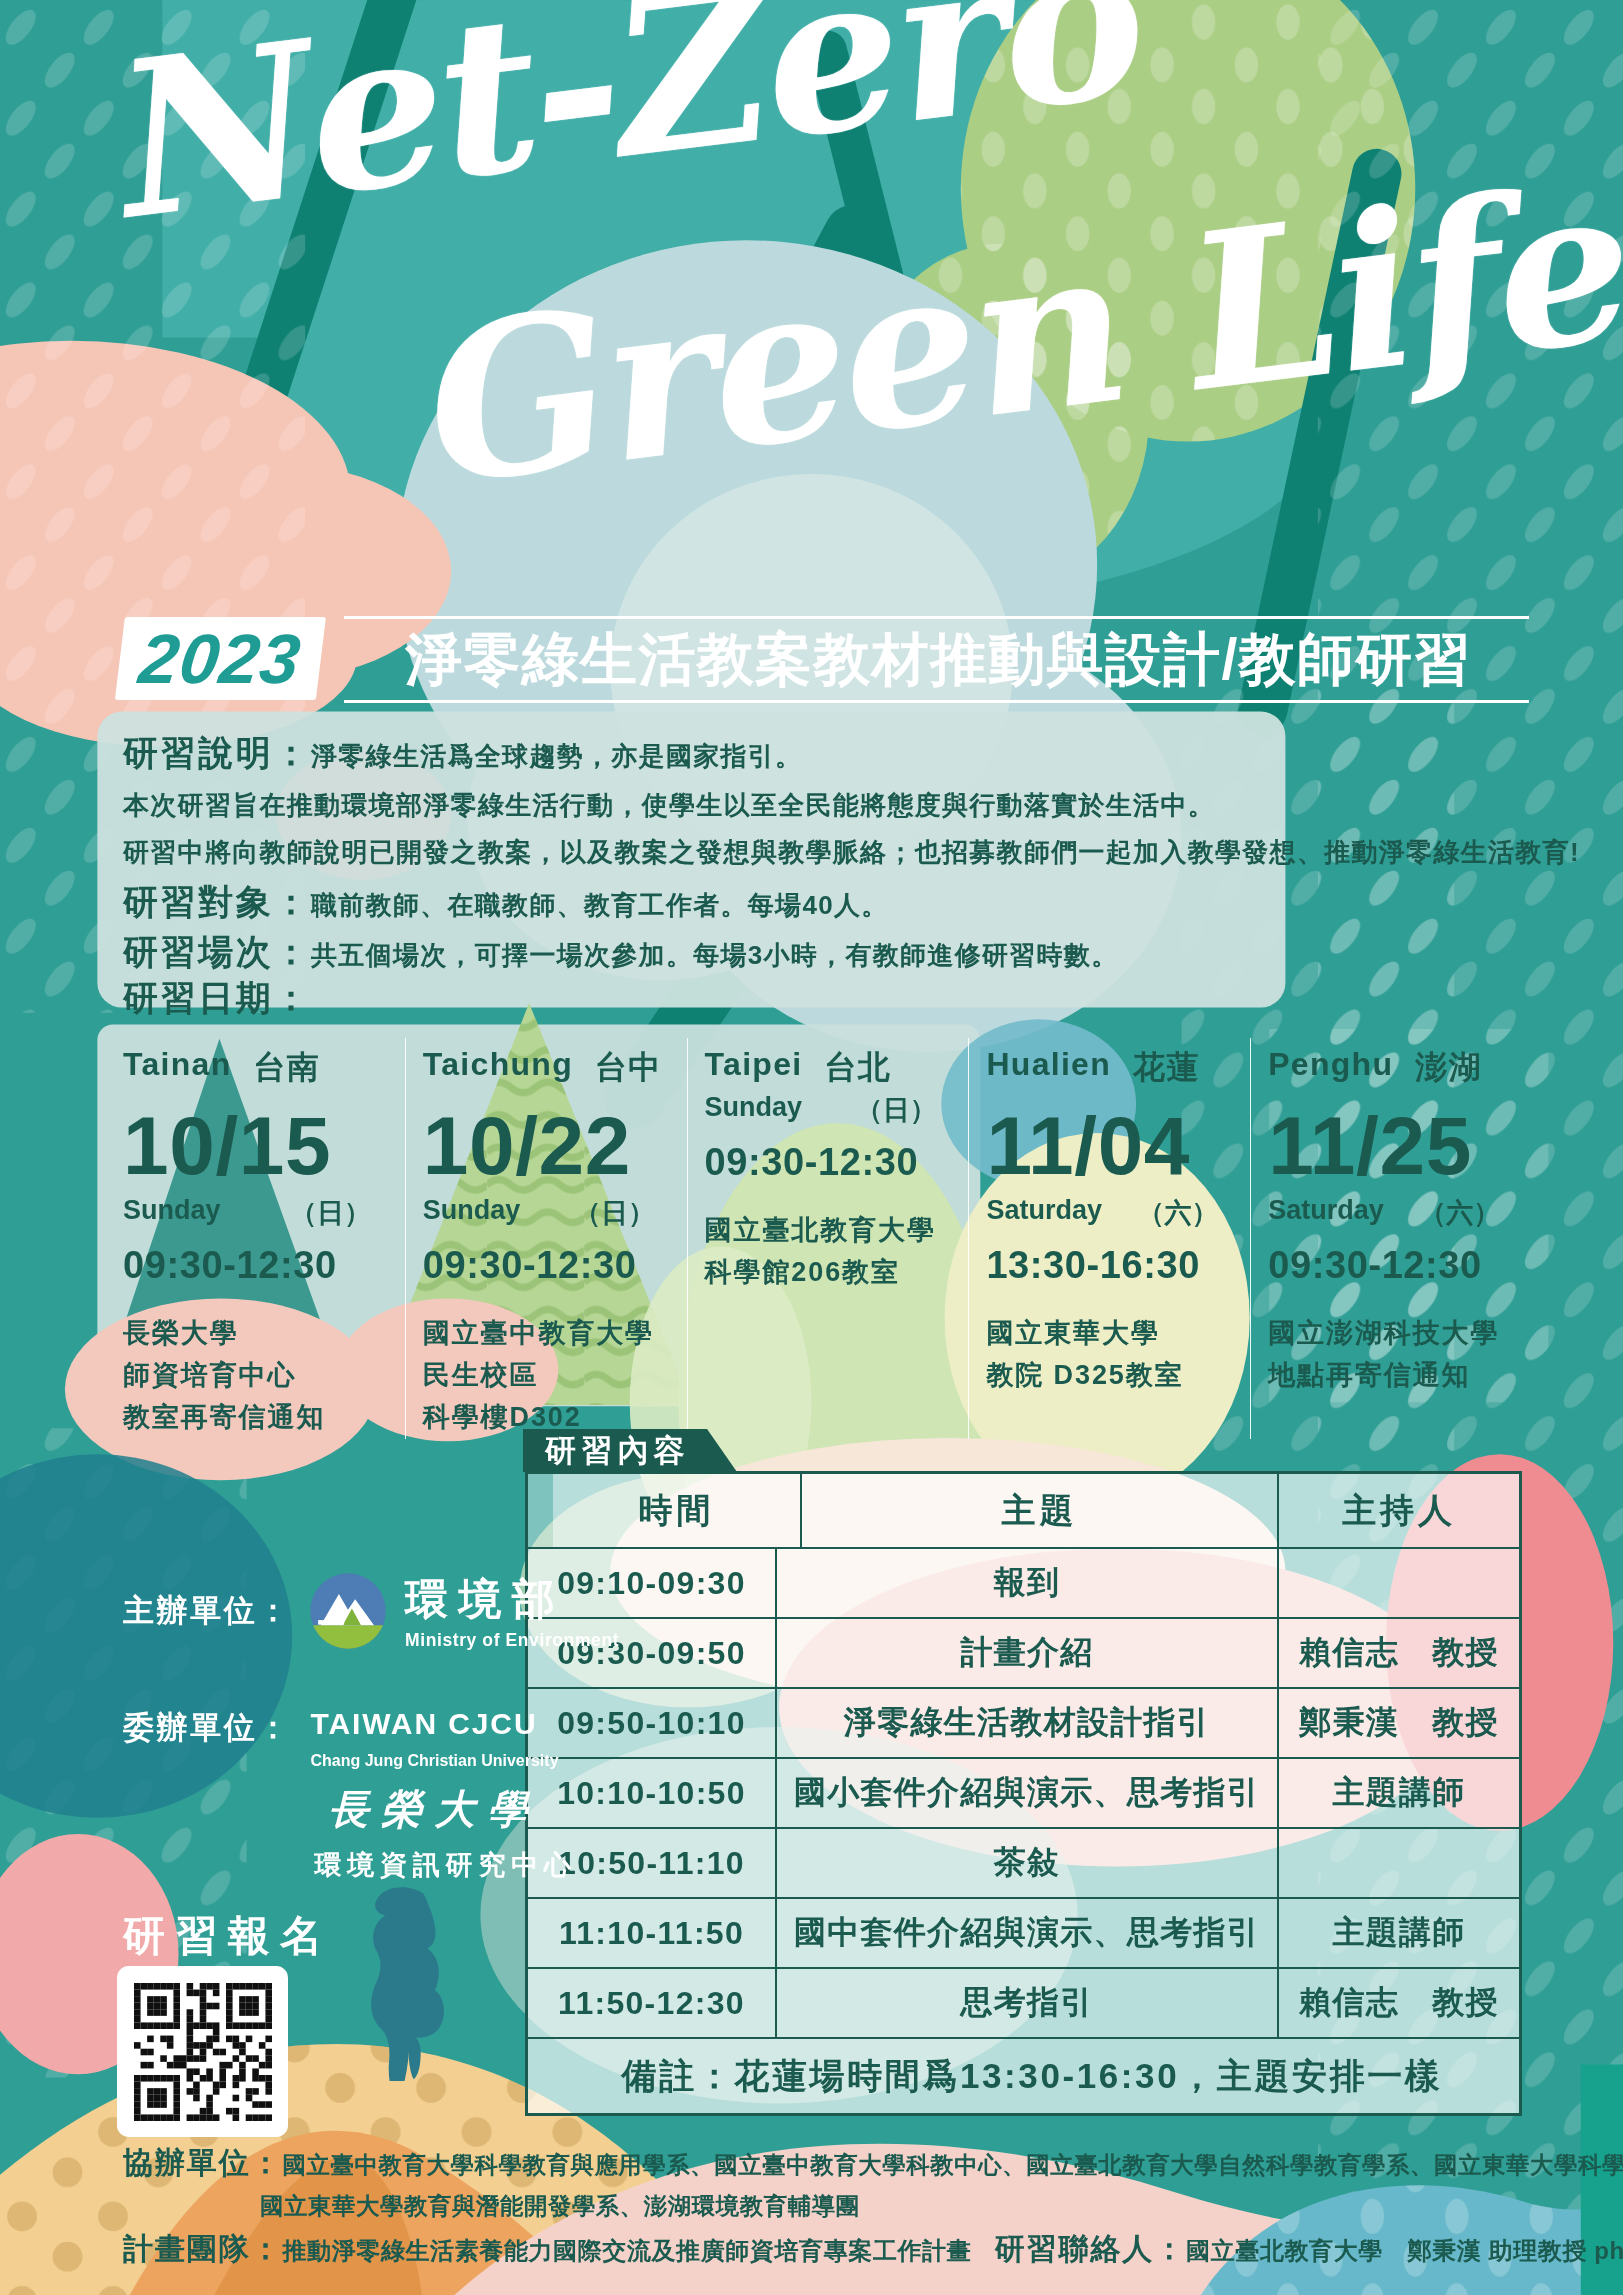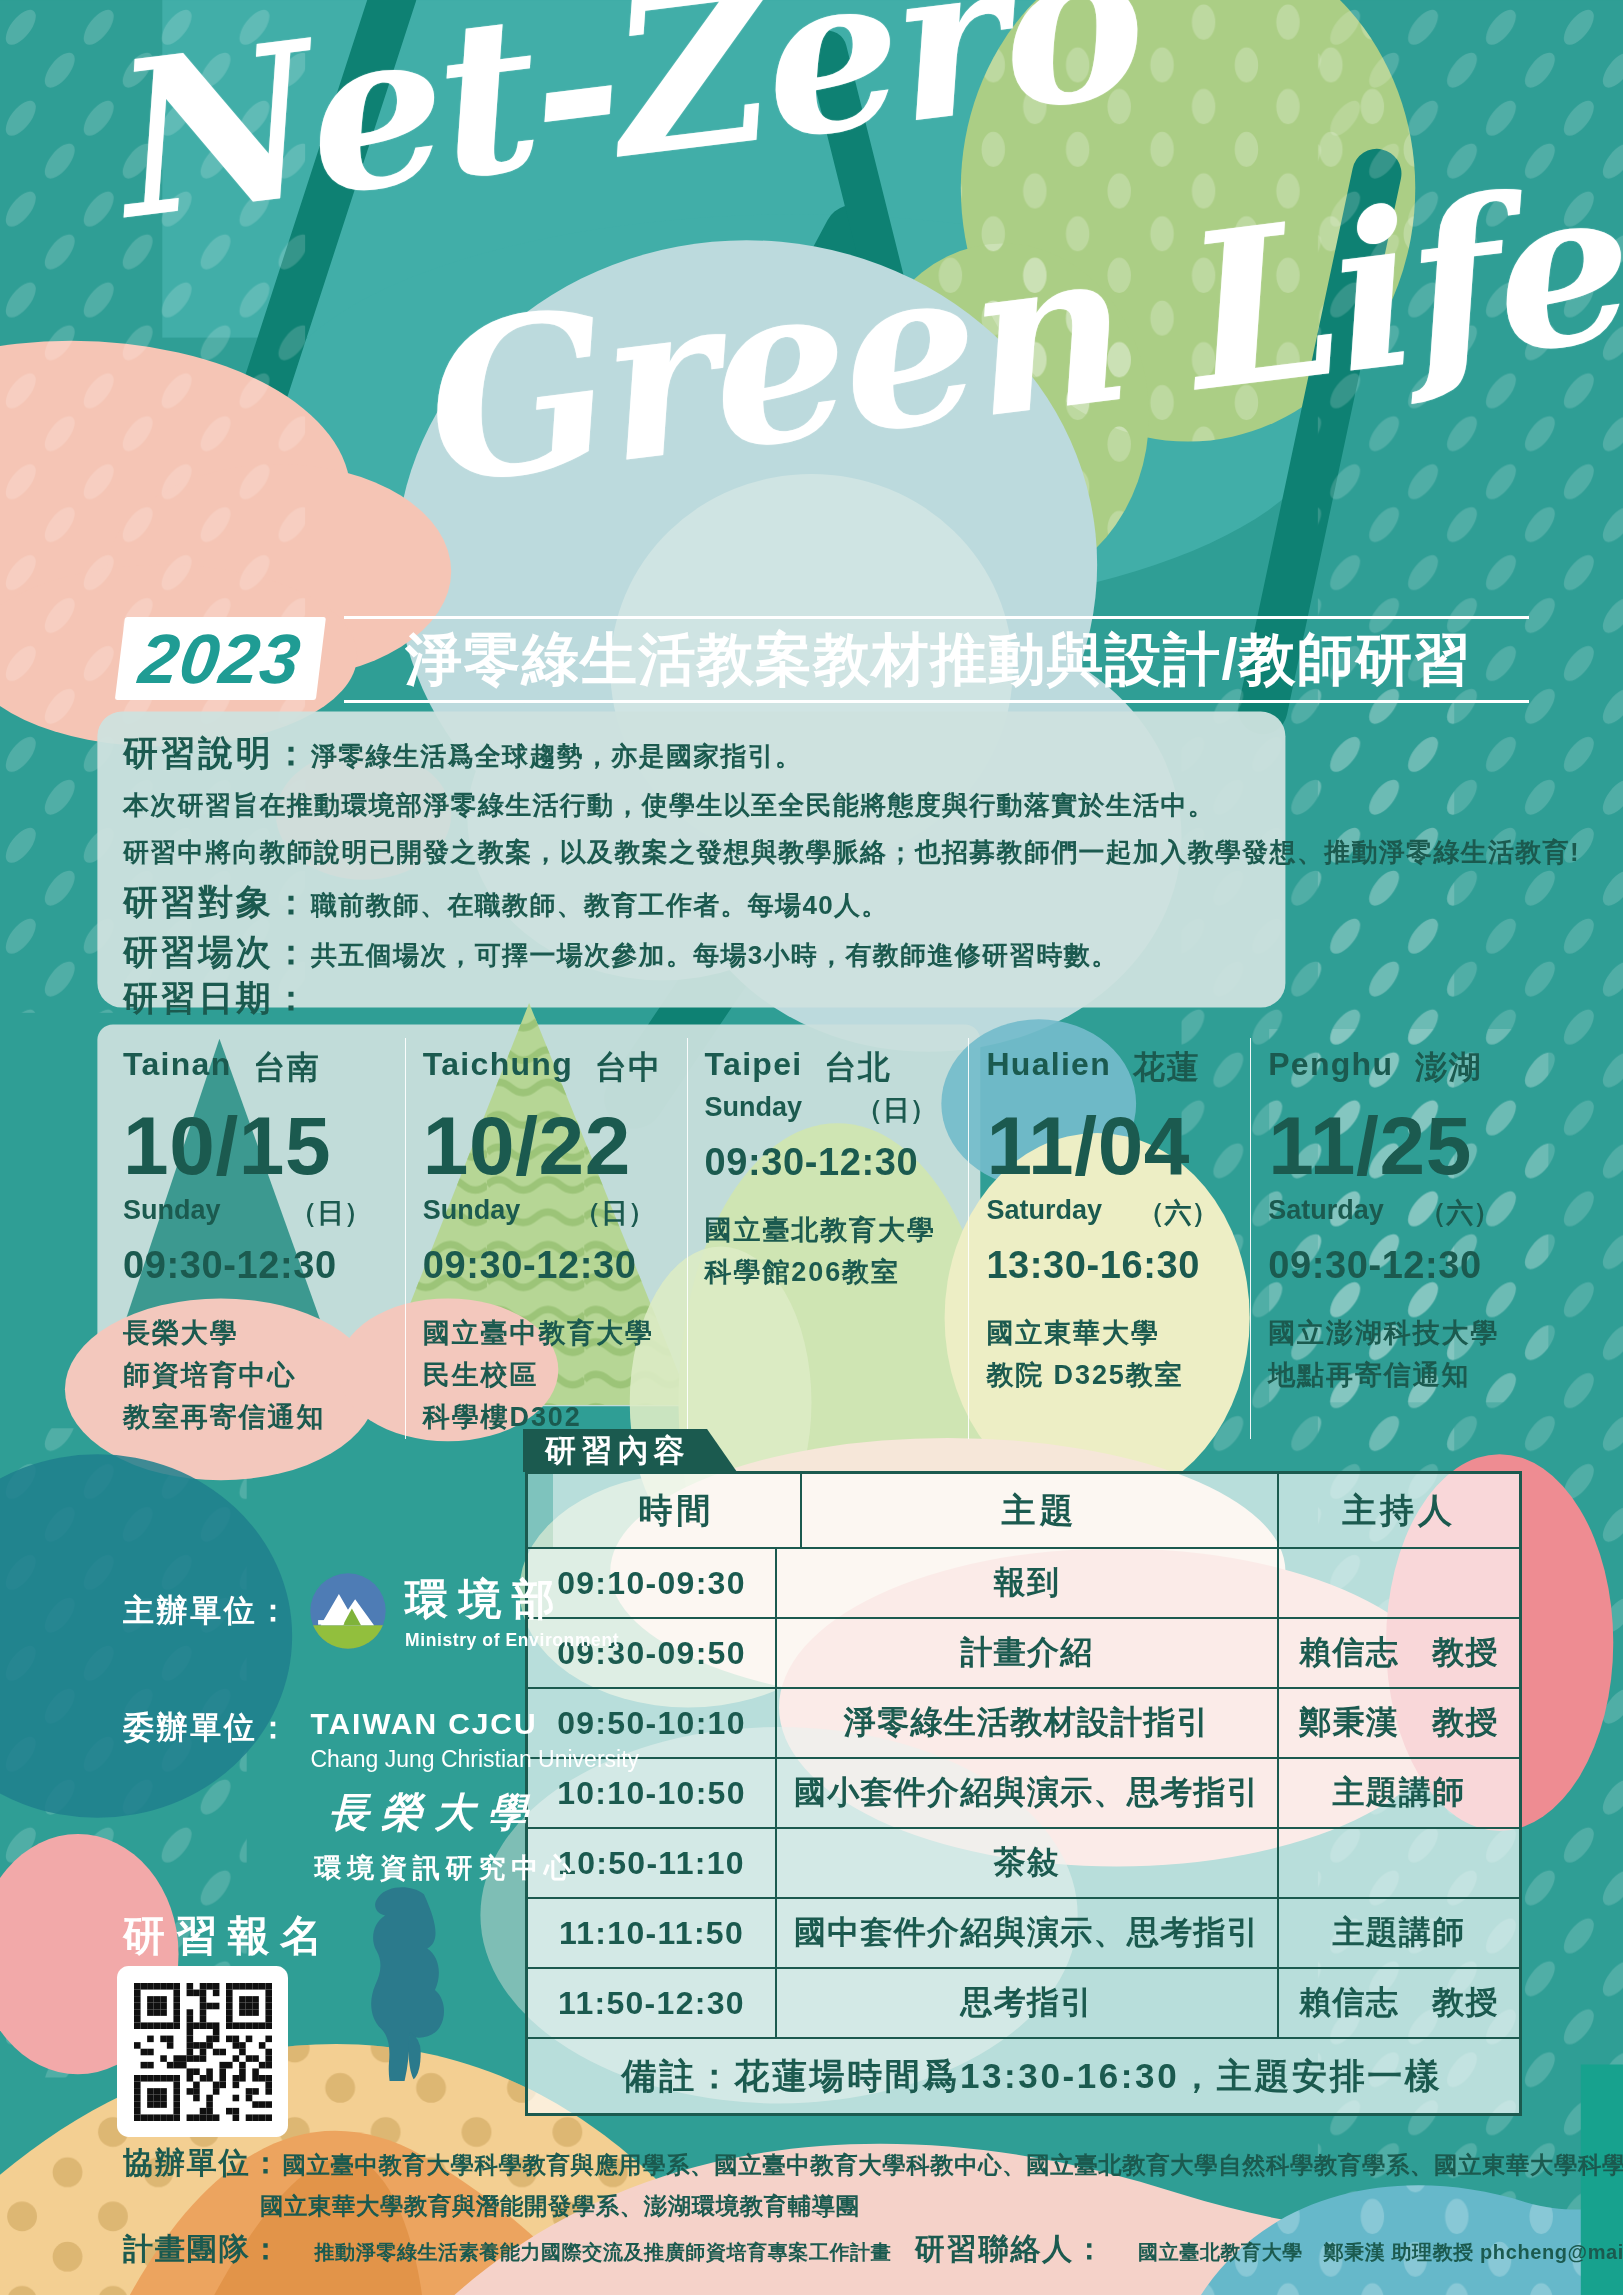--- a/index.html
+++ b/index.html
@@ -82,39 +82,39 @@
   }
   
   .host-row{position:absolute;left:123px;top:1571px;display:flex;align-items:center;gap:18px;color:#fff;white-space:nowrap;}
   .org-lbl{font-size:31px;font-weight:800;letter-spacing:2.6px;color:#fff;}
   .host-name-blk{display:flex;flex-direction:column;}
   .host-name{font-size:43px;font-weight:800;letter-spacing:10.4px;}
   .host-en{font-size:17.5px;font-weight:700;letter-spacing:0.6px;margin-top:1.3px;}
   .commission-row{position:absolute;left:123px;top:1707px;display:flex;gap:19.5px;color:#fff;}
   .cjcu{display:flex;flex-direction:column;align-items:flex-start;}
   .cjcu-en{font-size:30px;font-weight:800;letter-spacing:1.9px;}
-  .cjcu-full{font-size:23px;font-weight:400;margin-top:5px;}
+  .cjcu-full{font-size:16px;font-weight:700;margin-top:11px;}
   .cjcu-zh{
     font-family:"DejaVu Serif","Liberation Serif",serif;font-style:italic;font-weight:bold;
     font-size:40px;letter-spacing:13px;margin:11.7px 0 0 18px;
   }
   .cjcu-center{font-size:27px;font-weight:600;letter-spacing:5.8px;margin:10.4px 0 0 3.9px;}
   .signup-label{position:absolute;left:123px;top:1908px;color:#fff;font-size:42px;font-weight:800;letter-spacing:10.4px;}
   .qr-box{position:absolute;left:117px;top:1966px;width:171px;height:171px;background:#fff;border-radius:11.7px;}
   .qr-box svg{position:absolute;left:17px;top:17px;width:138px;height:138px;}
   .person{position:absolute;left:354px;top:1886px;width:136px;height:195px;}
   
   .footer-line{position:absolute;white-space:nowrap;color:#1B5A4F;}
   .footer-line .flbl{font-size:30px;font-weight:800;letter-spacing:1.9px;}
   .footer-line .ftxt{font-size:23.4px;font-weight:600;letter-spacing:0.6px;}
   .fl1{left:123px;top:2143px;}
   .fl2{left:260px;top:2190px;}
   .fl3{left:123px;top:2229px;}
   .fl3 .gap{display:inline-block;width:23.4px;}
-  .fl3 .ftxt{font-size:20px;margin-left:32px;}
+  .fl3 .ftxt{font-size:24px;}
 </style>
 </head>
 <body>
 
 <div class="poster">
 
   <svg class="bg" viewBox="0 0 2500 3535" aria-hidden="true">
     <defs>
       <pattern id="patLeaf" width="120" height="140" patternUnits="userSpaceOnUse">
         <ellipse cx="32" cy="42" rx="15" ry="32" fill="rgba(255,255,255,0.16)" transform="rotate(38 32 42)"></ellipse>

